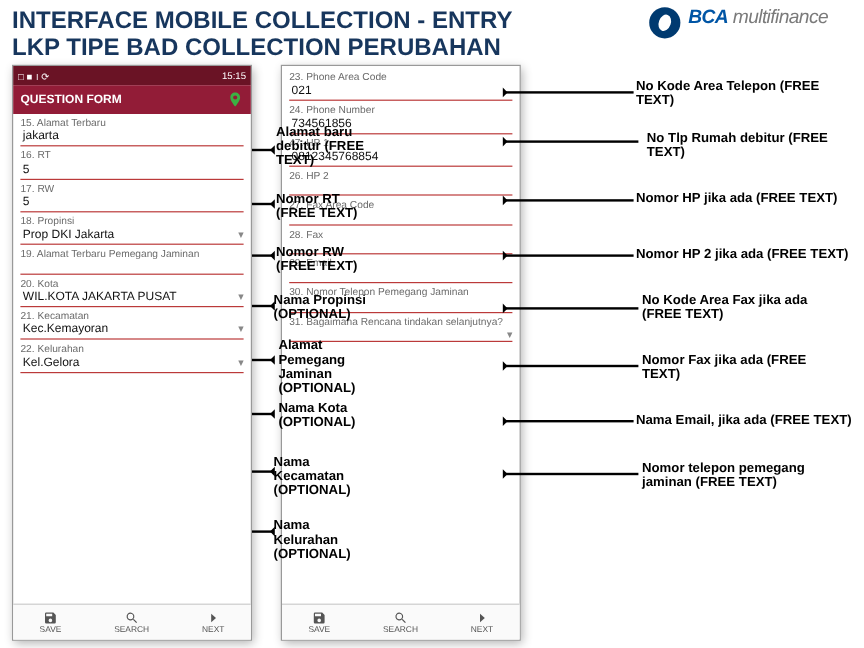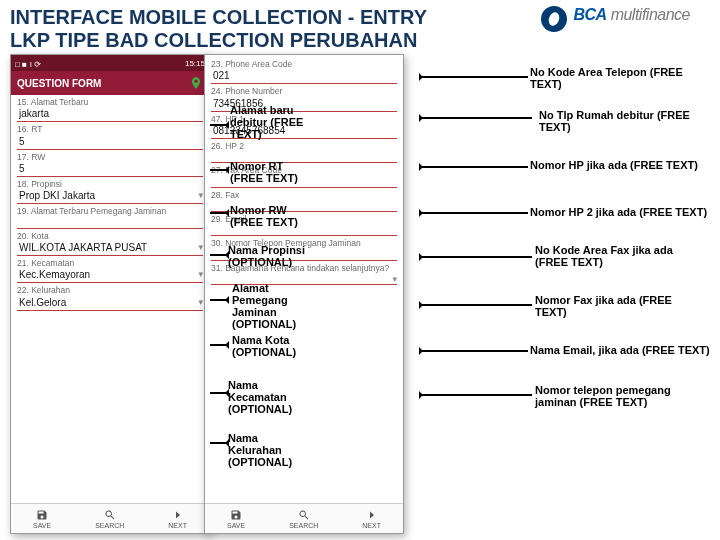--- a/index.html
+++ b/index.html
@@ -8,21 +8,21 @@
   .logo { position: absolute; top: 6px; right: 30px; display: flex; align-items: flex-start; gap: 6px; font-style: italic; }
   .logo .circ { width: 26px; height: 26px; border-radius: 50%; background: #003a70; display: flex; justify-content: center; align-items: center; position: relative; }
   .logo .circ .leaf { width: 10px; height: 14px; background: #fff; border-radius: 50% 50% 50% 50%; transform: rotate(20deg); }
   .logo .txt1 { color: #0055a5; font-weight: bold; font-size: 16px; letter-spacing: -0.5px; }
   .logo .txt2 { color: #7a7a7a; font-size: 16px; letter-spacing: -0.5px; margin-left: -2px; }
 
   .stage { position: absolute; top: 54px; left: 10px; right: 5px; bottom: 5px; }
 
   .phone { position: absolute; width: 200px; height: 480px; background: #fff; border: 1px solid #999; box-shadow: 2px 3px 8px rgba(0,0,0,0.3); font-size: 9px; color: #333; }
   .phone-left { left: 0; top: 0; }
-  .phone-right { left: 194px; top: 0; }
+  .phone-right { left: 224px; top: 0; }
 
   .statusbar { height: 16px; background: #6a1325; color: #fff; display: flex; align-items: center; justify-content: space-between; padding: 0 4px; font-size: 8px; }
   .appbar { height: 24px; background: #921c37; color: #fff; display: flex; align-items: center; justify-content: space-between; padding: 0 6px; font-size: 10px; font-weight: bold; }
   .pin { width: 14px; height: 14px; }
   .pin svg { width:100%; height:100%; }
 
   .form-body { height: calc(100% - 70px); overflow: hidden; padding: 3px 6px 0 6px; }
   .q { margin-bottom: 3px; }
   .q .lbl { font-size: 8.5px; color: #6b6b6b; line-height: 1.1; }
   .q .val { font-size: 10px; color: #111; border-bottom: 1px solid #bb3a3a; padding: 1px 0 2px 2px; min-height: 12px; }

